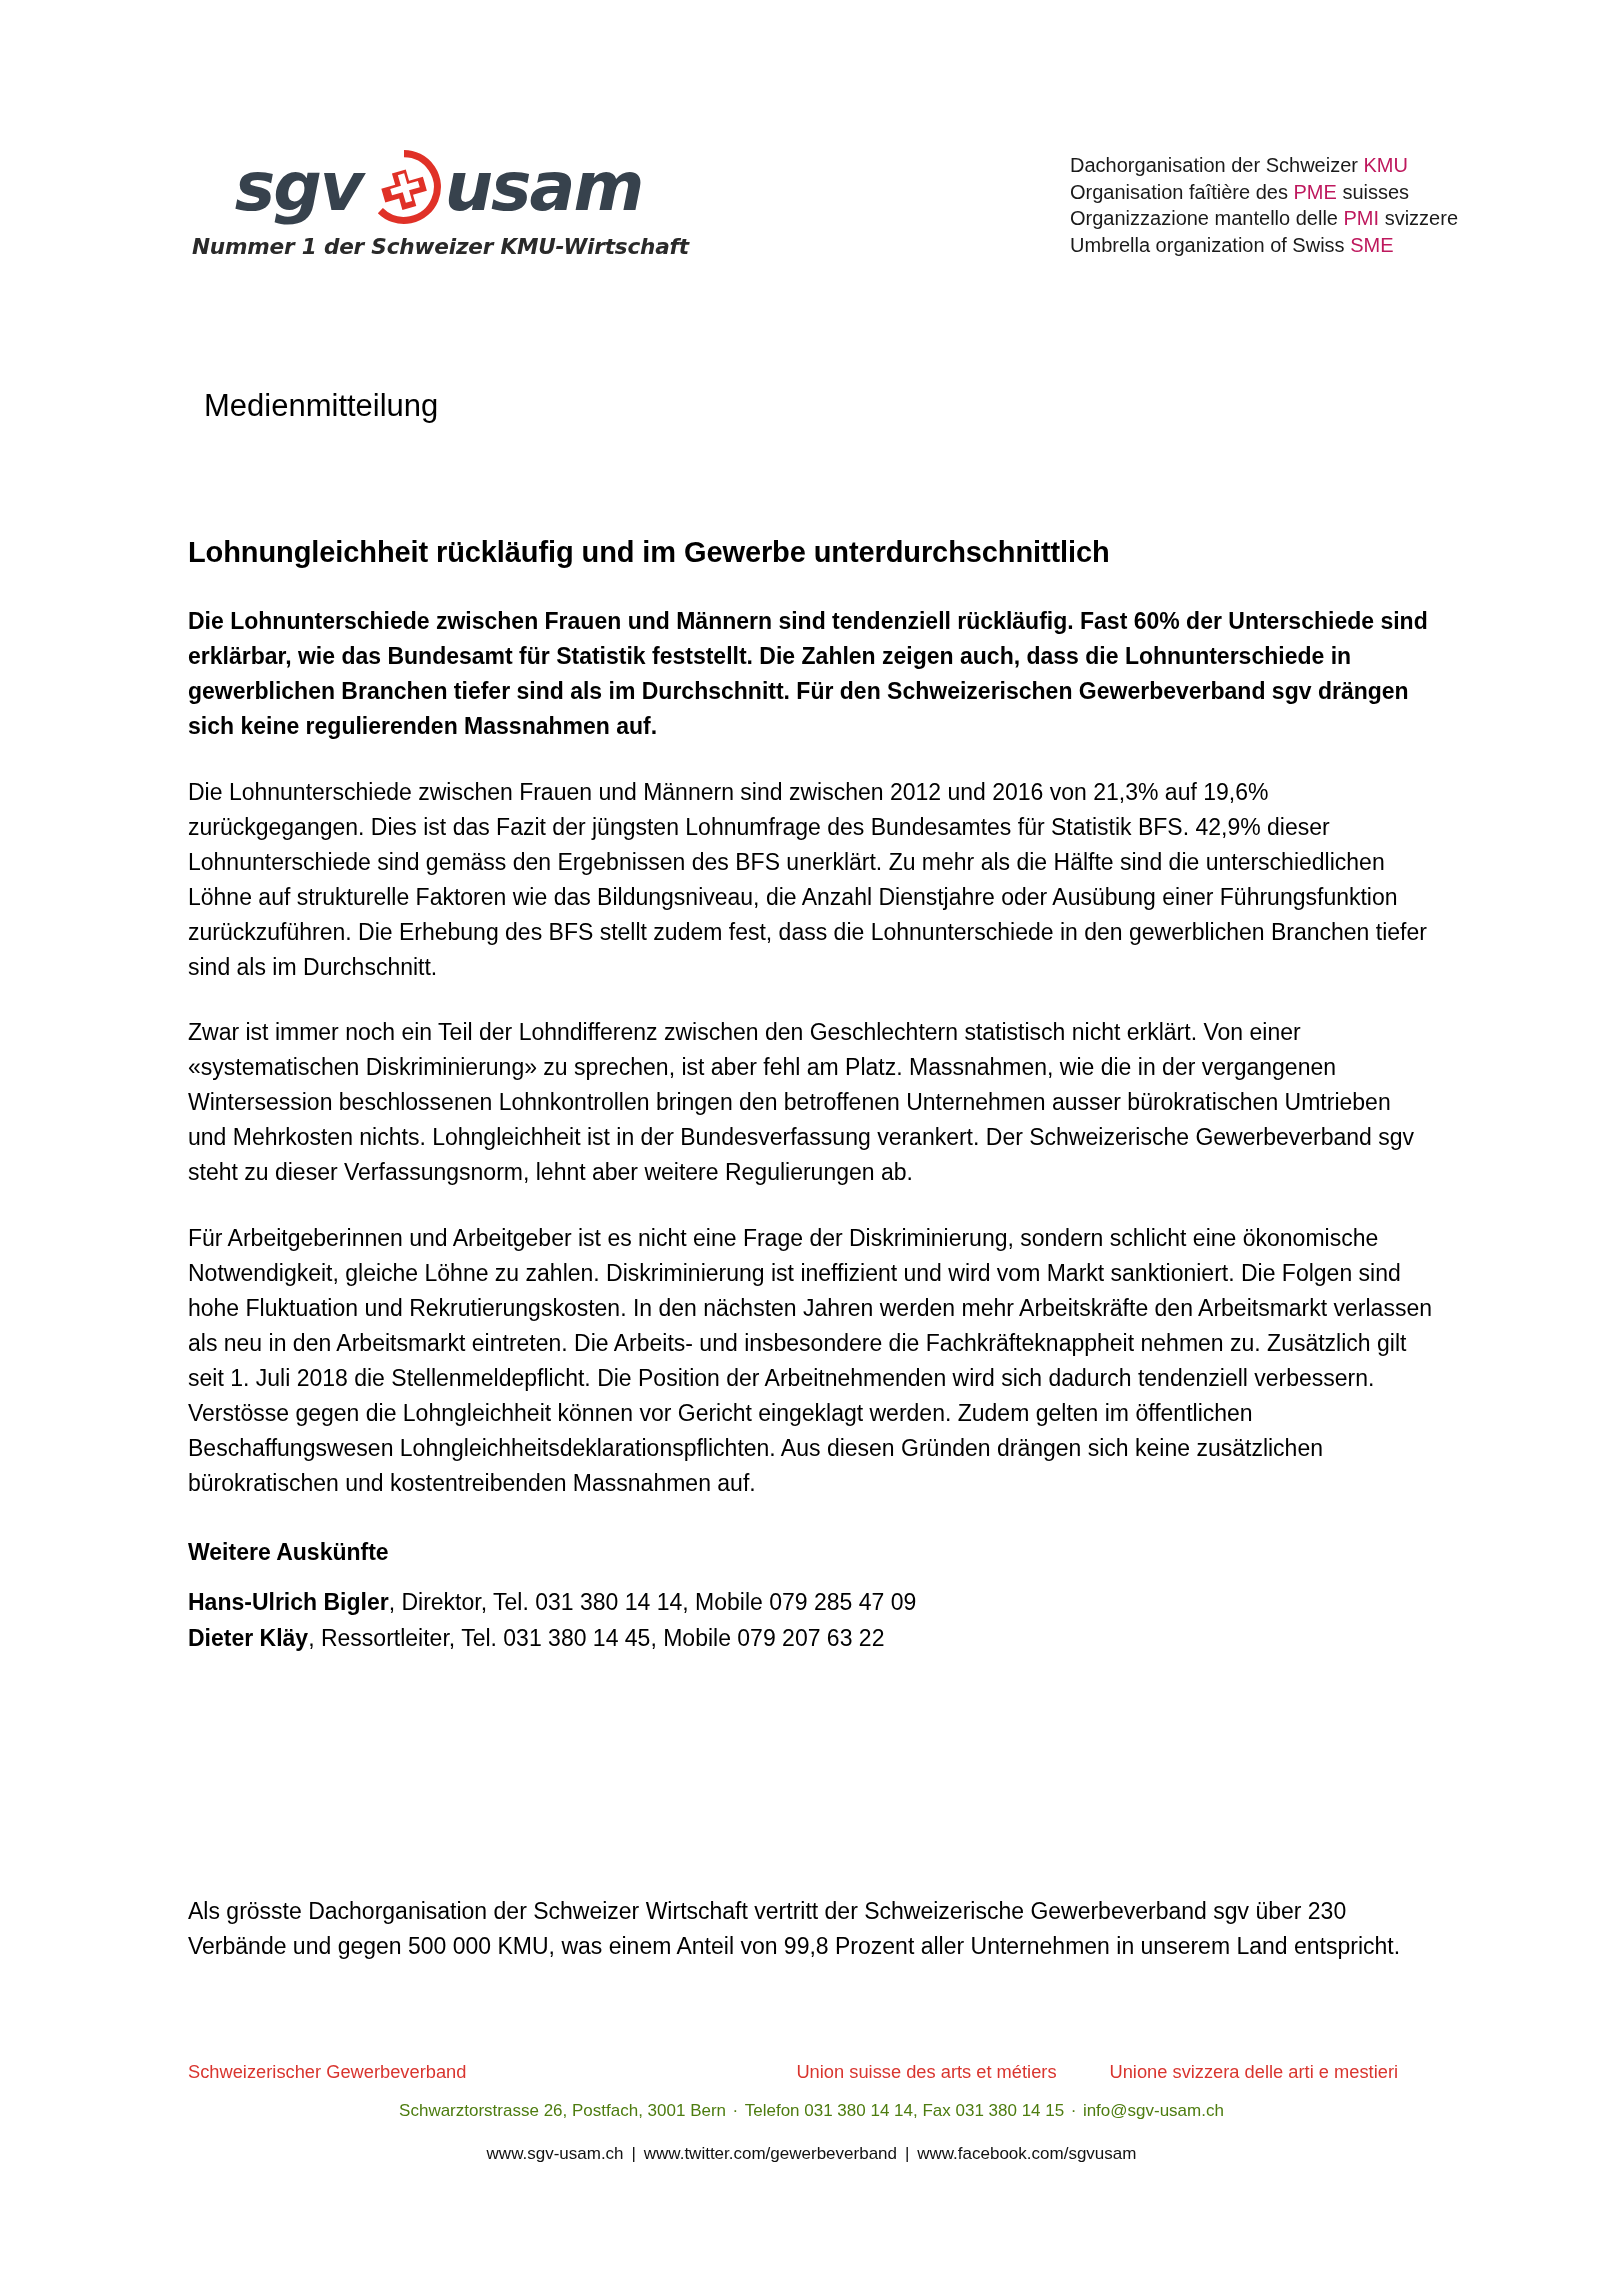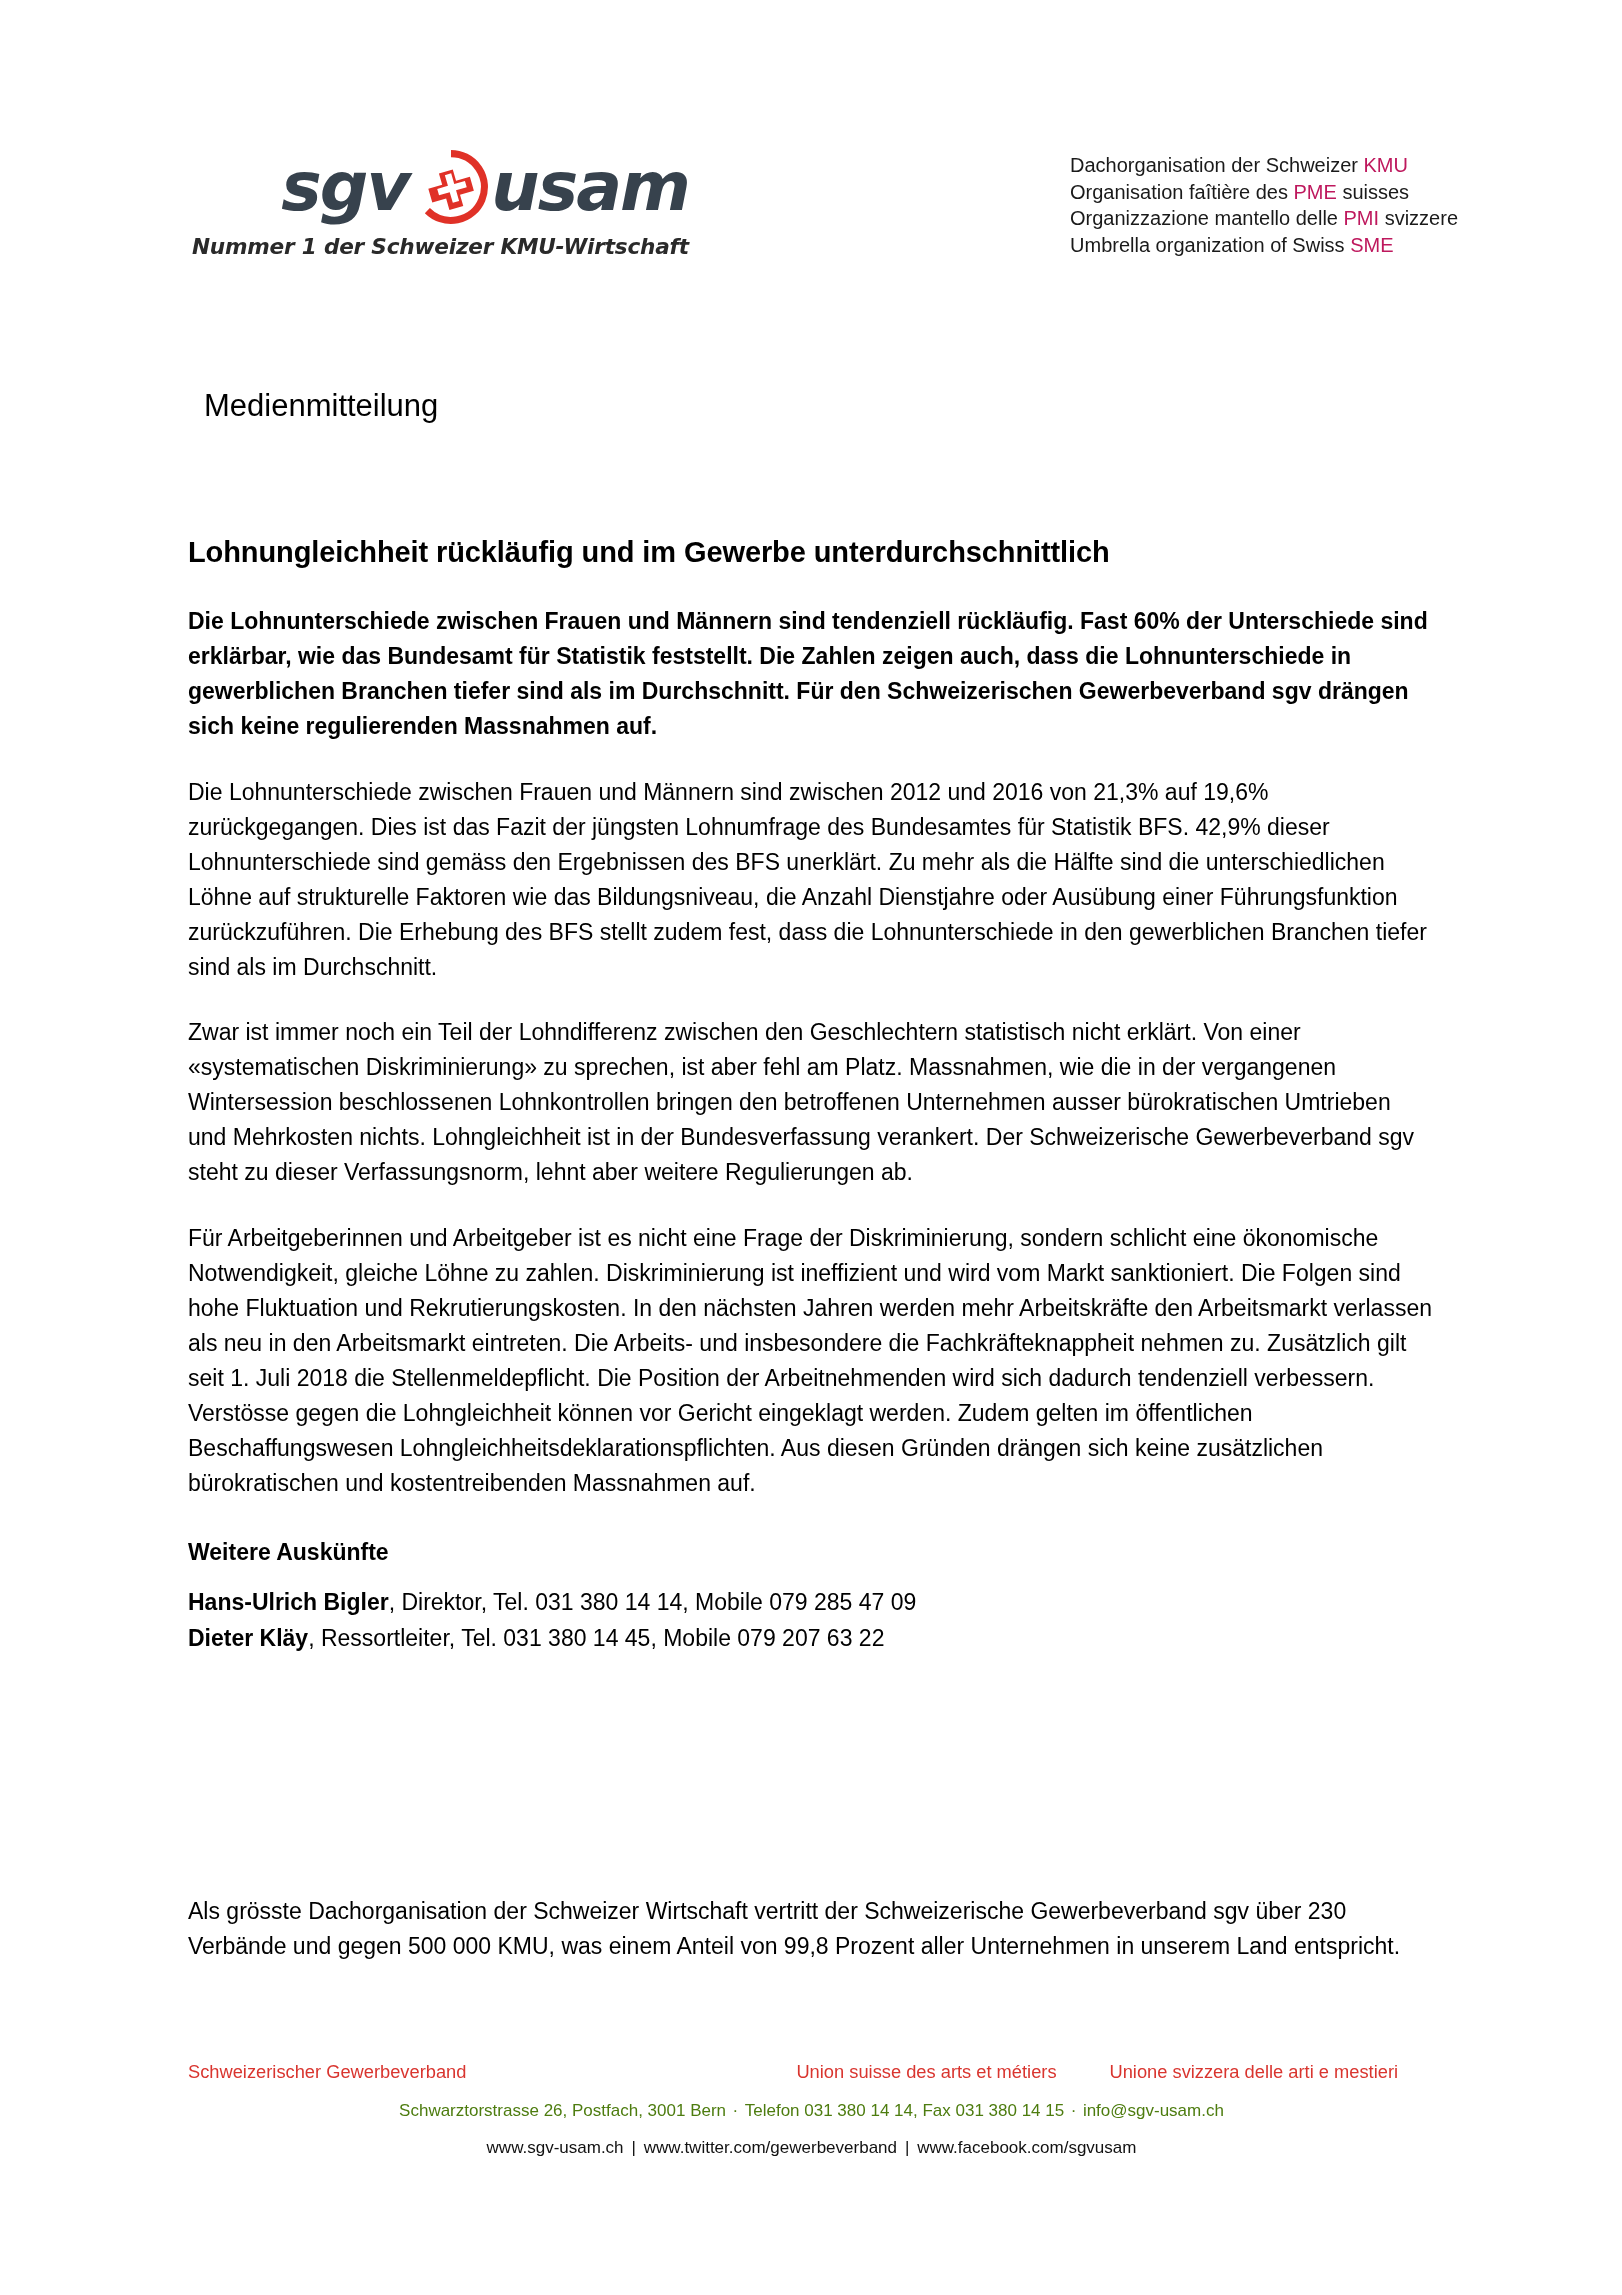--- a/index.html
+++ b/index.html
@@ -28,21 +28,21 @@
     left: 188px;
     right: 164px;
     display: flex;
     justify-content: space-between;
     align-items: flex-start;
   }
 
   .logo-block {
     display: flex;
     flex-direction: column;
-    align-items: flex-end;
+    align-items: center;
   }
   .logo-row {
     display: flex;
     align-items: center;
     height: 79px;
   }
   .logo-word {
     font-family: "DejaVu Sans", sans-serif;
     font-size: 68px;
     font-weight: 700;
@@ -175,21 +175,21 @@
     font-size: 17px;
     line-height: 1.45;
     color: #4d7c0f;
   }
   .footer-contact .sep { padding: 0 6.5px; }
   .footer-links {
     text-align: center;
     font-size: 17px;
     line-height: 1.45;
     color: #111111;
-    margin-top: 12px;
+    margin-top: 18px;
   }
   .footer-links .bar { padding: 0 7.9px; }
 </style>
 </head>
 <body>
 
 <div class="page">
 
   <div class="header">
 

